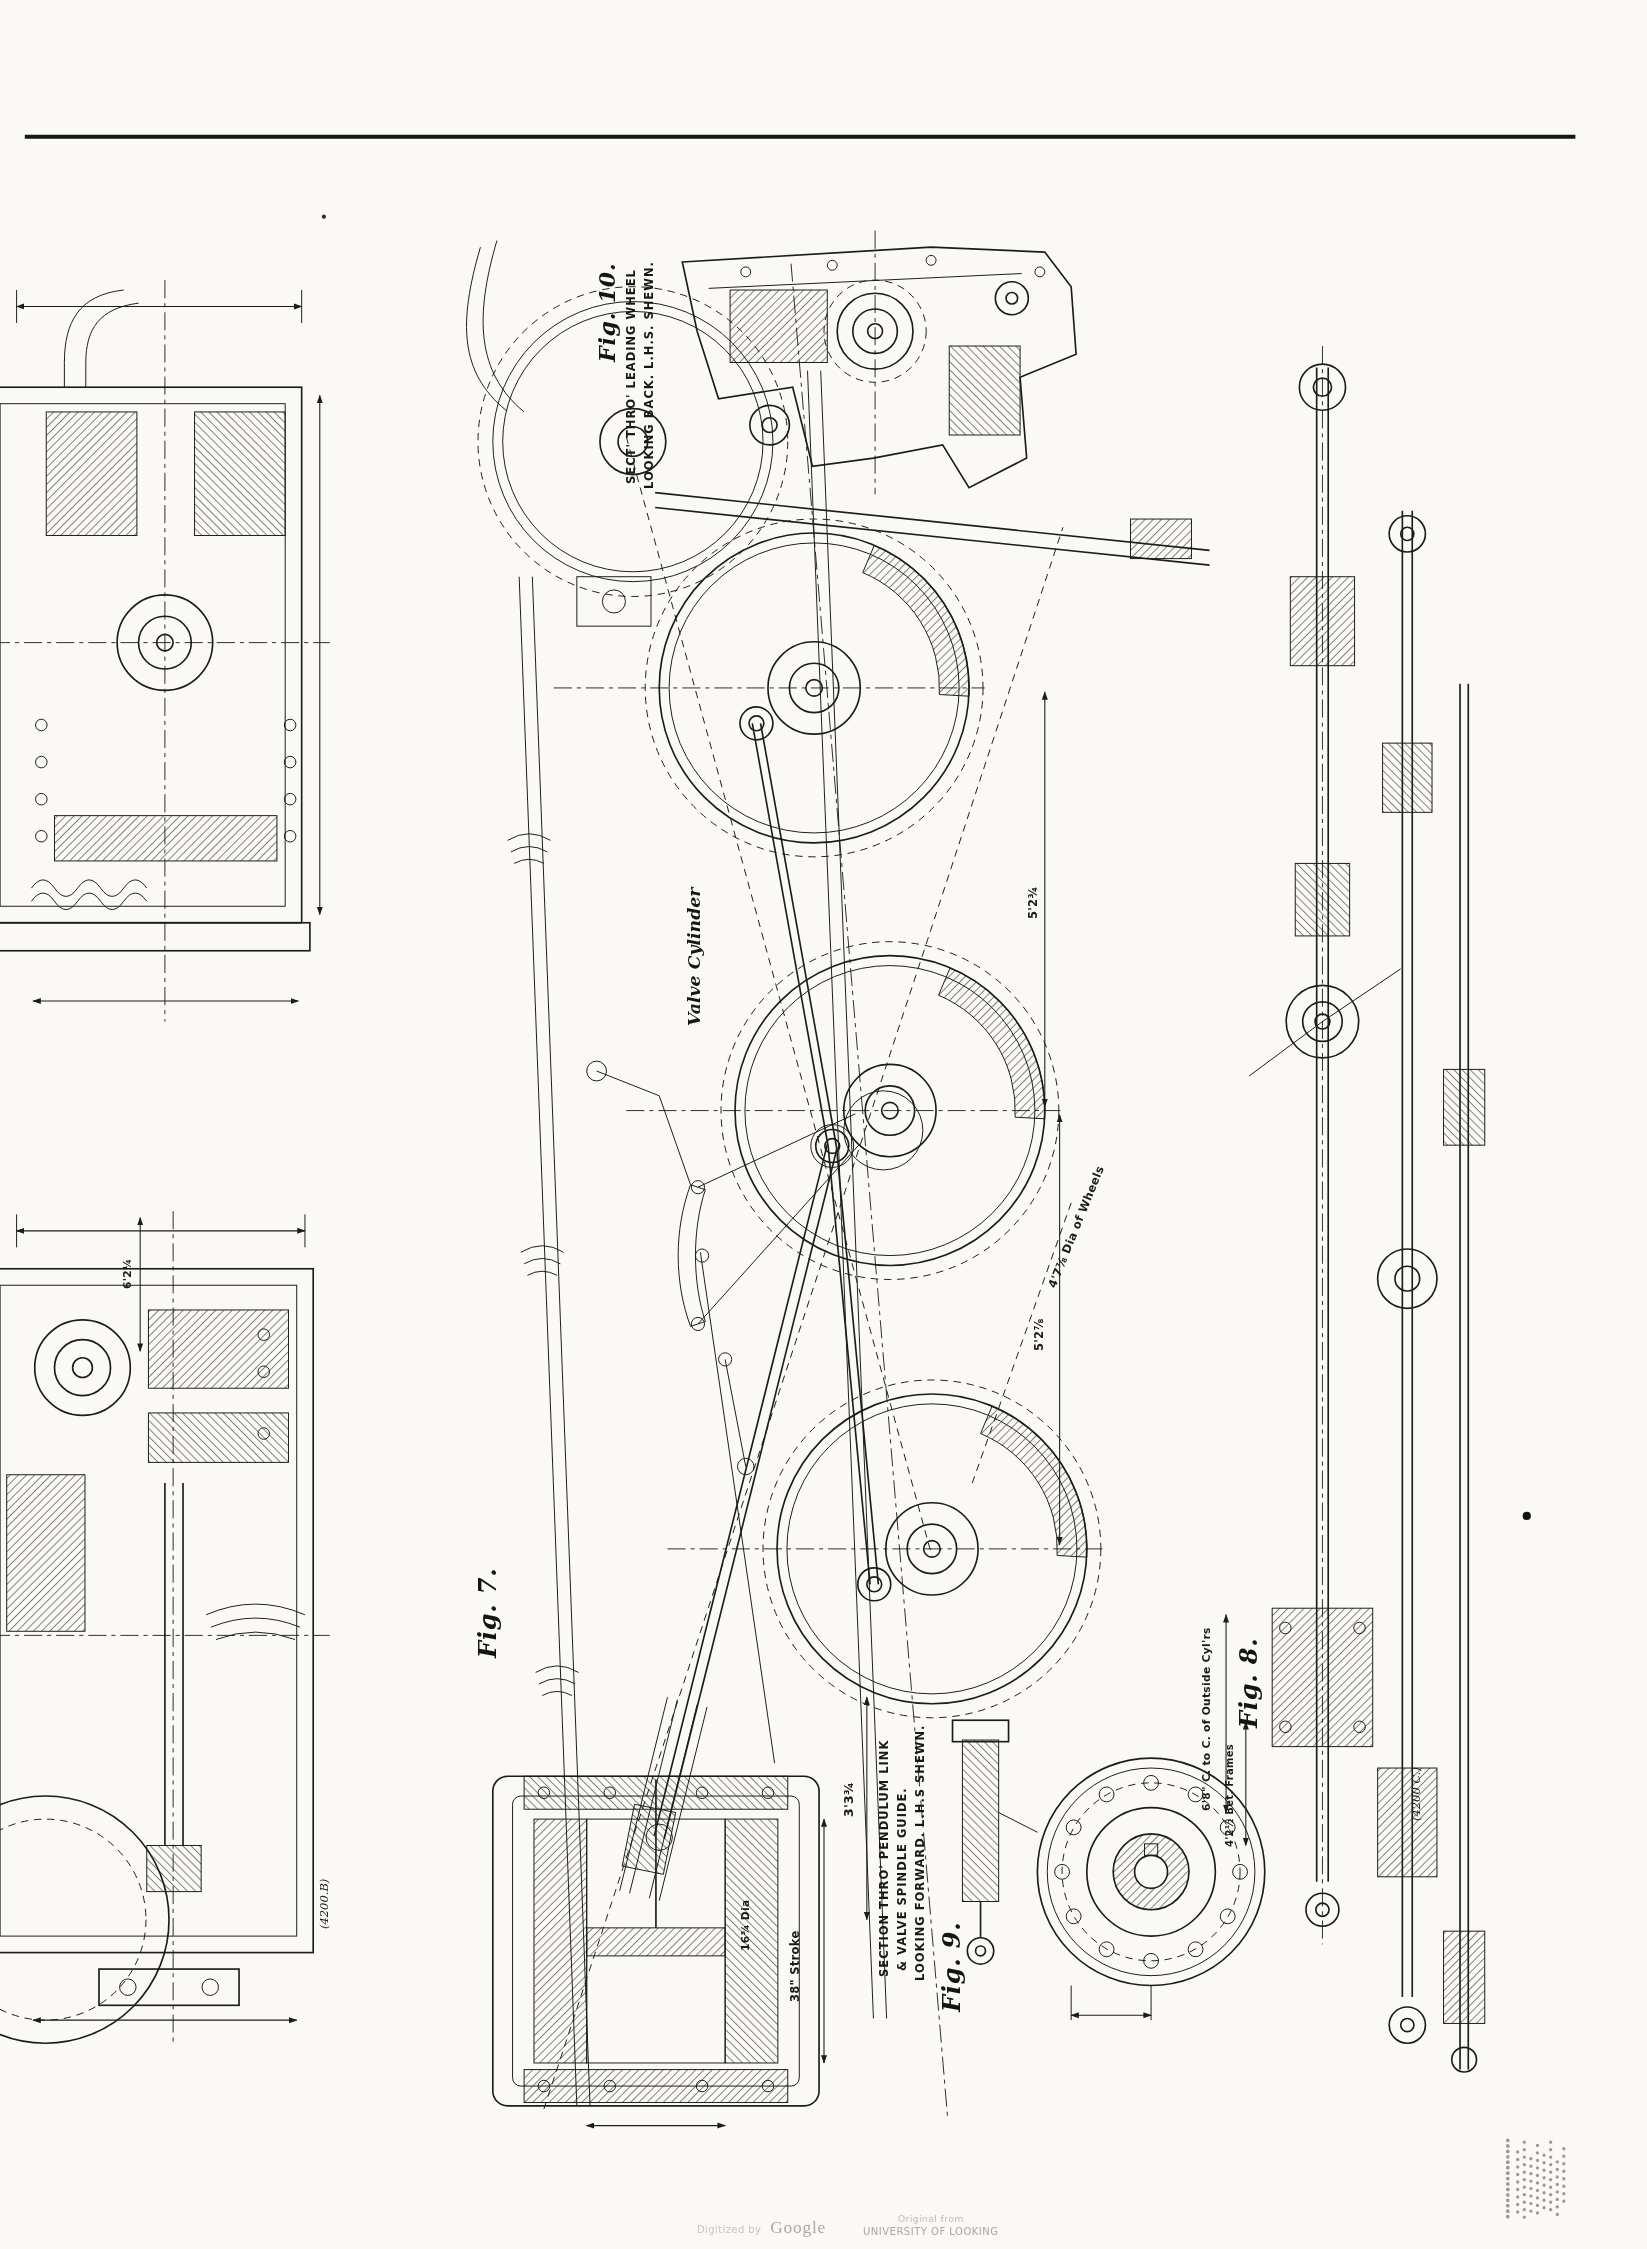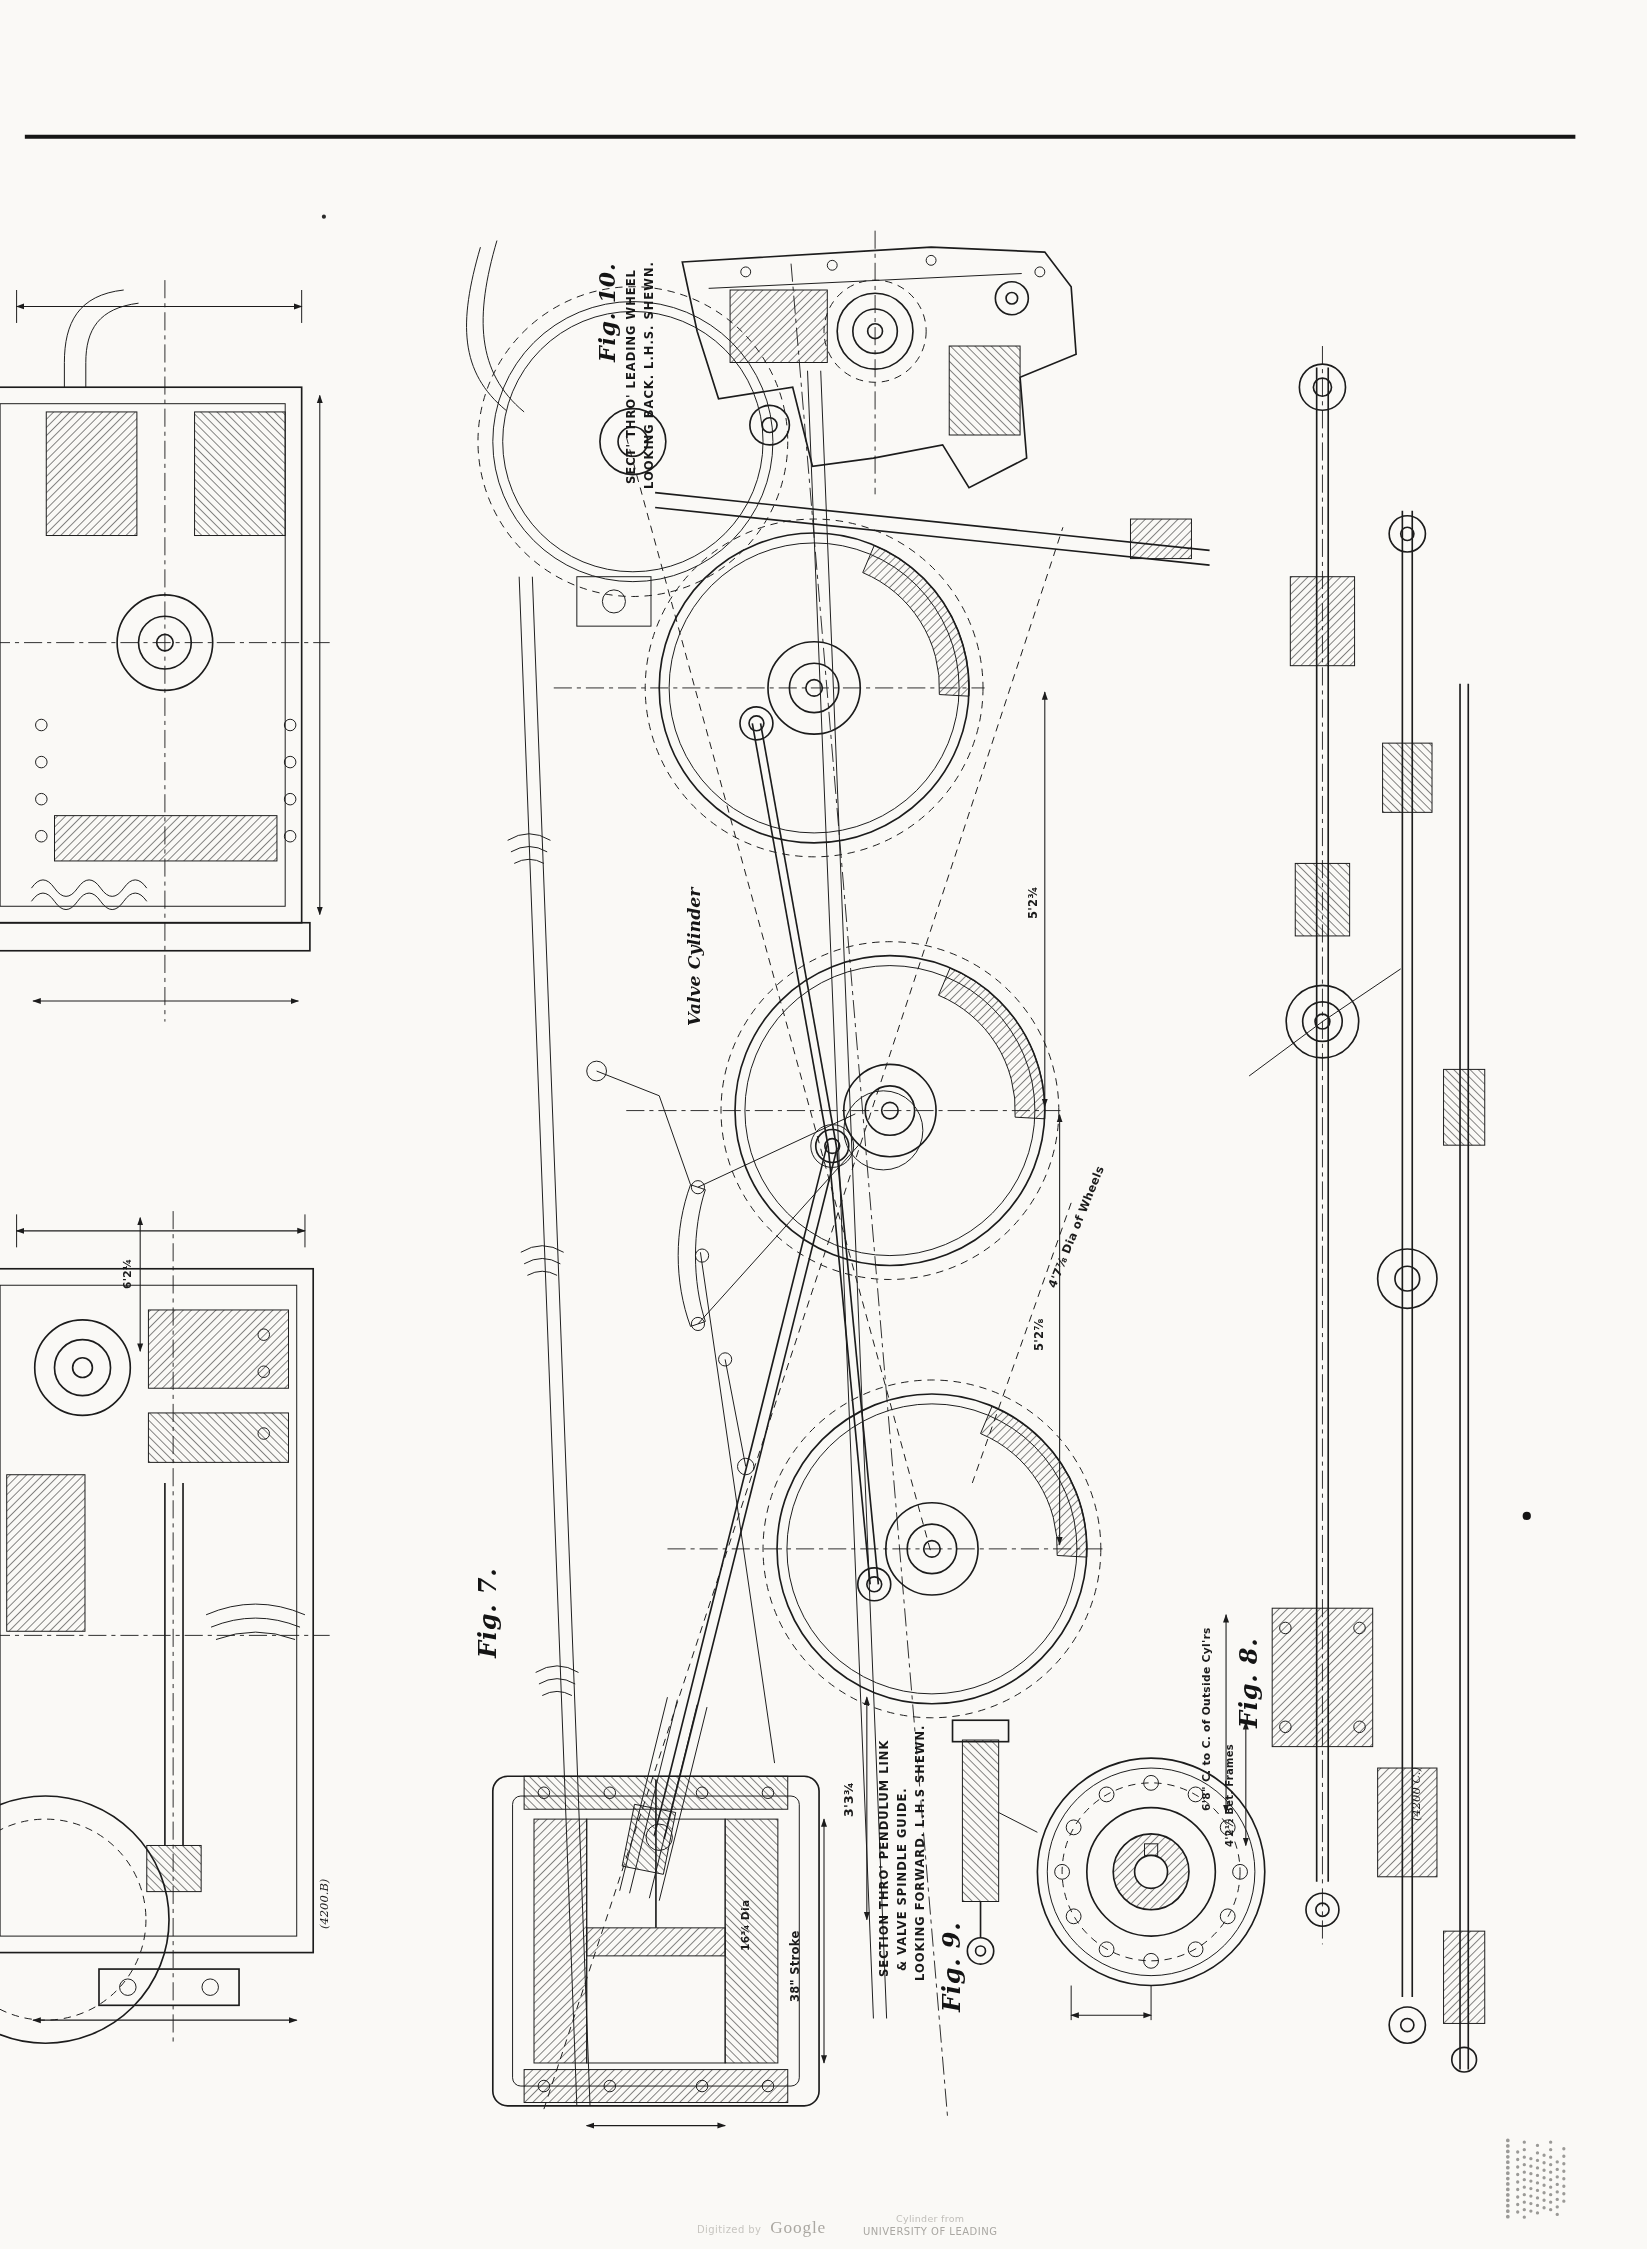--- a/index.html
+++ b/index.html
@@ -439,18 +439,18 @@
   <div class="rot dimtxt" style="left:1225px; top:1847px; font-size:10px;">4'2½ Bet. Frames</div>
   <div class="rot dimtxt" style="left:122px;  top:1289px; font-size:10.7px;">6'2¼</div>
   <div class="rot ref" style="left:318px;  top:1929px; font-size:11.5px;">(4200.B)</div>
   <div class="rot ref" style="left:1410px; top:1821px; font-size:11.5px;">(4200 C.)</div>
 
   <div class="footer-left">
     <span class="dig">Digitized by</span>
     <span class="goog">Google</span>
   </div>
   <div class="footer-right">
-    <div class="orig">Cylinder from</div>
-    <div class="univ">UNIVERSITY OF LEADING</div>
+    <div class="orig">Original from</div>
+    <div class="univ">UNIVERSITY OF LOOKING</div>
   </div>
 
 </div>
 
 
 </body></html>

